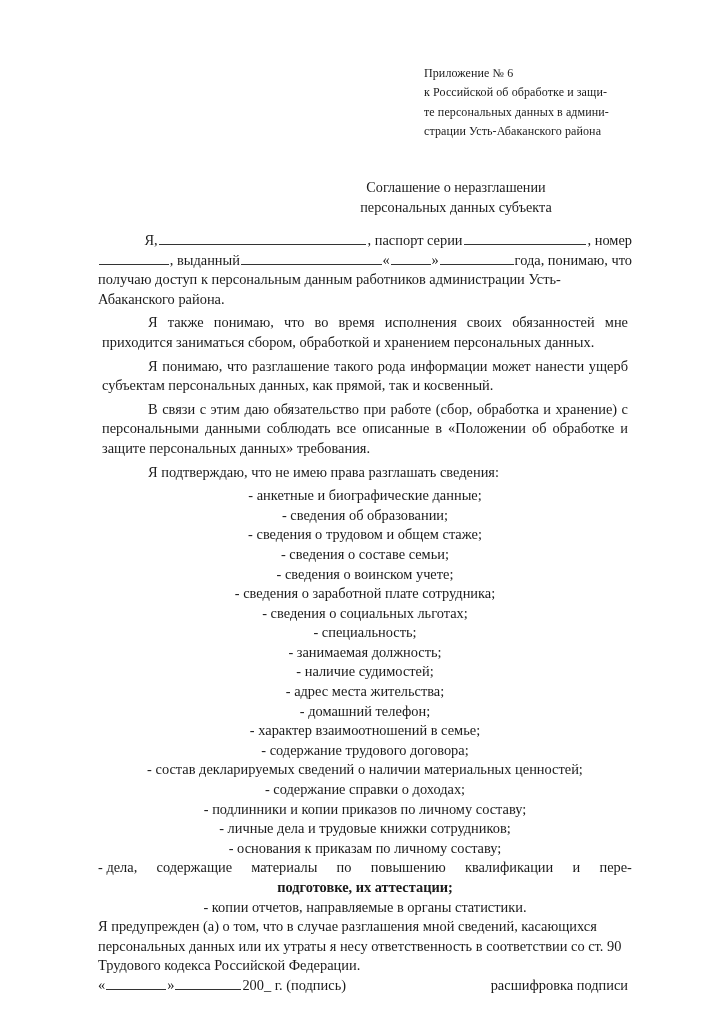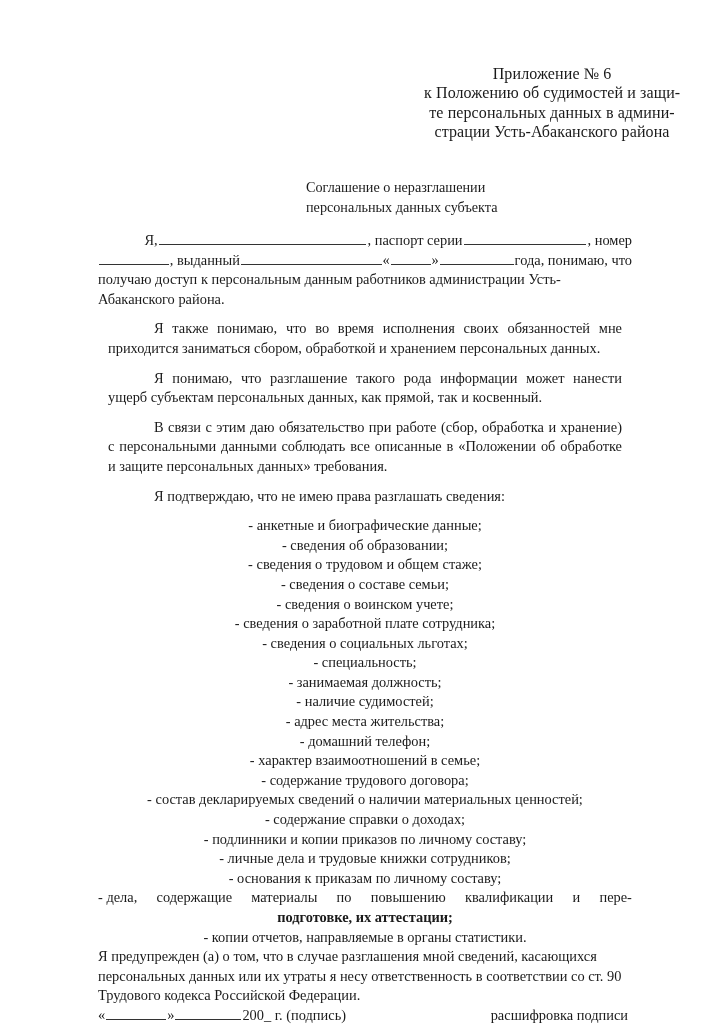--- a/index.html
+++ b/index.html
@@ -24,53 +24,53 @@
     box-sizing: border-box;
     padding: 0;
   }
 
   
   .header-block {
     position: absolute;
     left: 424px;
     top: 64px;
     width: 256px;
-    font-size: 16px;
+    font-size: 12px;
     line-height: 19.4px;
-    text-align: center;
+    text-align: left;
   }
   .header-line {
     white-space: nowrap;
     letter-spacing: 0.1px;
   }
 
   
   .doc-title {
     position: absolute;
     left: 306px;
     top: 178px;
     width: 300px;
     font-size: 14.2px;
     line-height: 19.5px;
-    text-align: left;
+    text-align: center;
   }
   .doc-title-line { white-space: nowrap; }
 
   
   .body-wrap {
     position: absolute;
     left: 98px;
     top: 231px;
     width: 534px;
     font-size: 14.4px;
     line-height: 19.6px;
   }
 
   p.para {
-    margin: 10px;
+    margin: 4px;
     text-align: justify;
     text-justify: inter-word;
     text-indent: 46px;
   }
 
   
   .jrow {
     display: flex;
     width: 100%;
     white-space: nowrap;
@@ -126,21 +126,21 @@
 
   .nowrap { white-space: nowrap; }
 </style>
 </head>
 <body>
 
 <div class="page">
 
   <div class="header-block">
     <div class="header-line">Приложение № 6</div>
-    <div class="header-line">к Положению об судимостей и защи-</div>
+    <div class="header-line">к Российской об обработке и защи-</div>
     <div class="header-line">те персональных данных в админи-</div>
     <div class="header-line">страции Усть-Абаканского района</div>
   </div>
 
   <div class="doc-title">
     <div class="doc-title-line">Соглашение о неразглашении</div>
     <div class="doc-title-line">персональных данных субъекта</div>
   </div>
 
   <div class="body-wrap">

